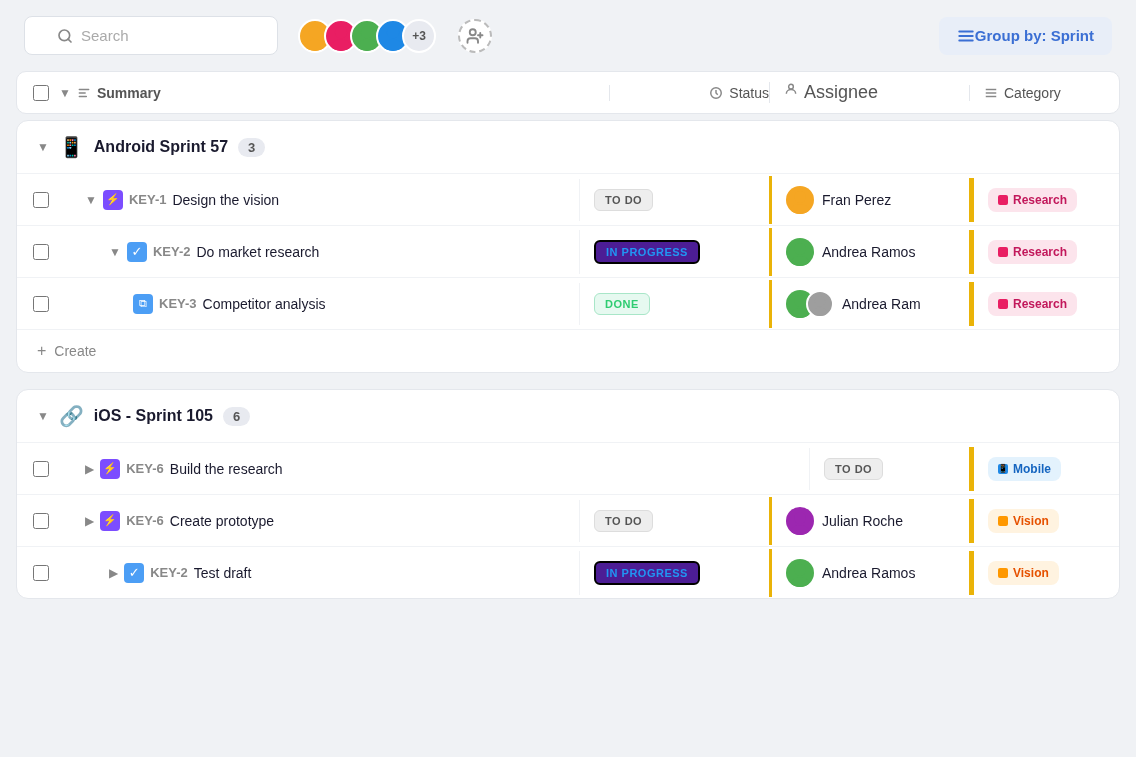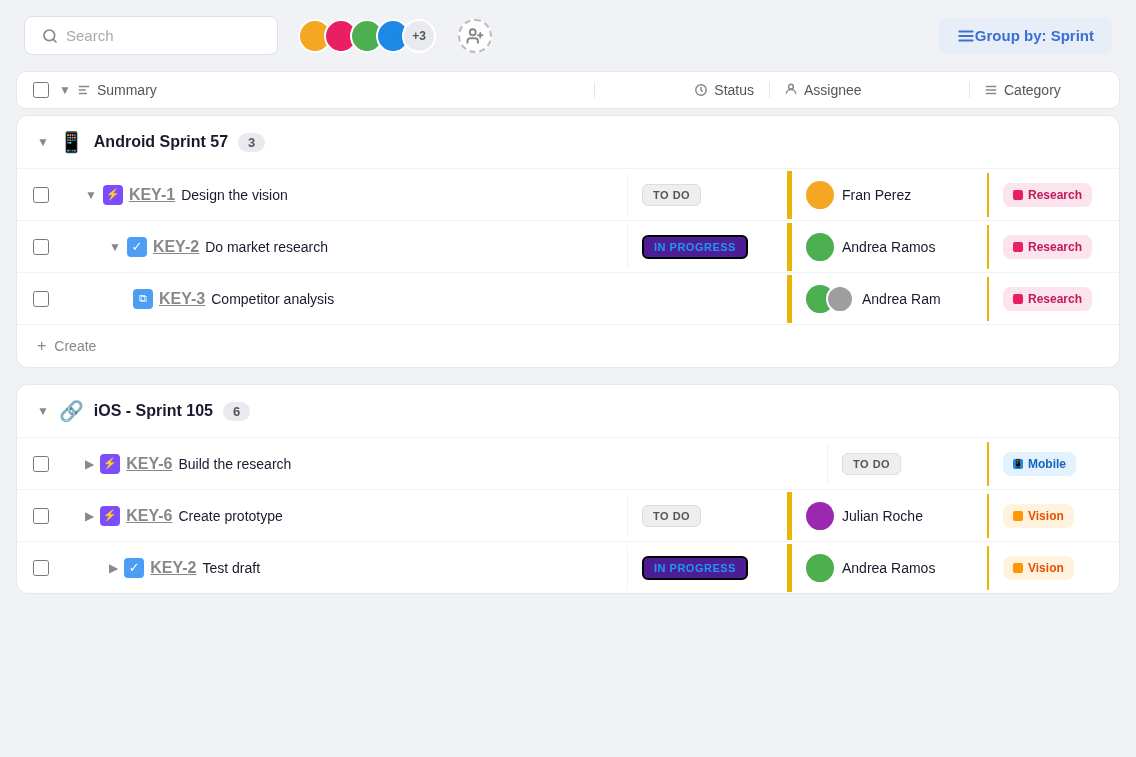--- a/index.html
+++ b/index.html
@@ -19,21 +19,21 @@
       background: #f0f2f5;
       gap: 16px;
     }
     .search-box {
       display: flex;
       align-items: center;
       gap: 8px;
       background: #fff;
       border: 1.5px solid #dde1e7;
       border-radius: 8px;
-      padding: 10px 17px;
+      padding: 10px 32px;
       width: 254px;
     }
     .search-icon-svg { color: #888; flex-shrink: 0; }
     .search-placeholder { color: #aaa; font-size: 15px; }
     .avatars {
       display: flex;
       align-items: center;
       margin-left: 4px;
     }
     .avatar {
@@ -117,25 +117,24 @@
       border-left: 1px solid #e4e7ec;
       padding-left: 14px;
       justify-content: flex-end;
     }
     .col-assignee {
       width: 200px;
       display: flex;
       align-items: flex-start;
       gap: 6px;
       color: #555;
-      font-size: 14px;
+      font-size: 18px;
       font-weight: 500;
       border-left: 1px solid #e4e7ec;
       padding-left: 14px;
-      margin-left: 15px;
     }
     .col-category {
       width: 150px;
       display: flex;
       align-items: center;
       gap: 6px;
       color: #555;
       font-size: 14px;
       font-weight: 500;
       border-left: 1px solid #e4e7ec;
@@ -193,50 +192,50 @@
       color: #1a1a2e;
     }
     .row-status {
       width: 160px;
       padding: 10px 14px;
       border-left: 1px solid #f0f2f5;
     }
     .row-assignee {
       width: 200px;
       padding: 10px 14px;
-      border-left: 5px solid #eab308;
+      border-left: 3px solid #eab308;
       display: flex;
       align-items: center;
       gap: 8px;
       font-size: 14px;
       color: #1a1a2e;
+      margin-left: 30px;
     }
     .row-category {
-      width: 132px;
+      width: 150px;
       padding: 10px 14px;
-      border-left: 2px solid #eab308;
+      border-left: 5px solid #eab308;
     }
 
     
     .checkbox {
       width: 16px;
       height: 16px;
       border: 1.5px solid #ccc;
       border-radius: 3px;
       flex-shrink: 0;
       cursor: pointer;
     }
 
     
     .key-badge {
-      font-size: 16px;
+      font-size: 13px;
       color: #888;
       font-weight: 600;
       white-space: nowrap;
-      text-decoration: underline;
     }
 
     
     .task-icon {
       width: 20px;
       height: 20px;
       border-radius: 4px;
       display: flex;
       align-items: center;
       justify-content: center;
@@ -386,21 +385,21 @@
   </button>
 </div>
 
 <div class="table-header">
   <div class="col-summary">
     <input type="checkbox" class="checkbox" style="margin-right: 4px;">
     <span style="color:#888;font-size:12px;">▼</span>
     <svg width="14" height="14" viewBox="0 0 24 24" fill="none" stroke="#888" stroke-width="2.5" stroke-linecap="round">
         <path d="M4 6h16M4 12h10M4 18h12"></path>
       </svg>
-    <span style="color:#555;font-size:14px;font-weight:400;text-align:center;">Summary</span>
+    <span style="color:#555;font-size:14px;font-weight:700;text-align:center;">Summary</span>
   </div>
   <div class="col-status">
     <svg width="14" height="14" viewBox="0 0 24 24" fill="none" stroke="#888" stroke-width="2.5">
         <circle cx="12" cy="12" r="9"></circle>
         <path d="M12 7v5l3 3"></path>
       </svg>
     <span>Status</span>
   </div>
   <div class="col-assignee">
     <svg width="14" height="14" viewBox="0 0 24 24" fill="none" stroke="#888" stroke-width="2.5">
@@ -486,20 +485,23 @@
   </div>
 
   <div class="task-row">
     <div class="row-summary">
       <input type="checkbox" class="checkbox" style="">
       <div class="indent-2"></div>
       <span style="width:18px;display:inline-block;"></span>
       <div class="task-icon icon-copy" style="font-size:11px;">⧉</div>
       <span class="key-badge">KEY-3</span>
       <span>Competitor analysis</span>
+    </div>
+    <div class="row-status">
+      <span class="status-badge status-done">DONE</span>
     </div>
     <div class="row-assignee">
       <div class="avatar-stacked">
         <div class="row-avatar" style="background:#4caf50;">
           <svg width="28" height="28" viewBox="0 0 28 28">
               <circle cx="14" cy="11" r="6" fill="#4caf50"></circle>
               <ellipse cx="14" cy="24" rx="9" ry="6" fill="#4caf50"></ellipse>
             </svg>
         </div>
         <div class="row-avatar" style="background:#9e9e9e; border:2px solid #fff;">

